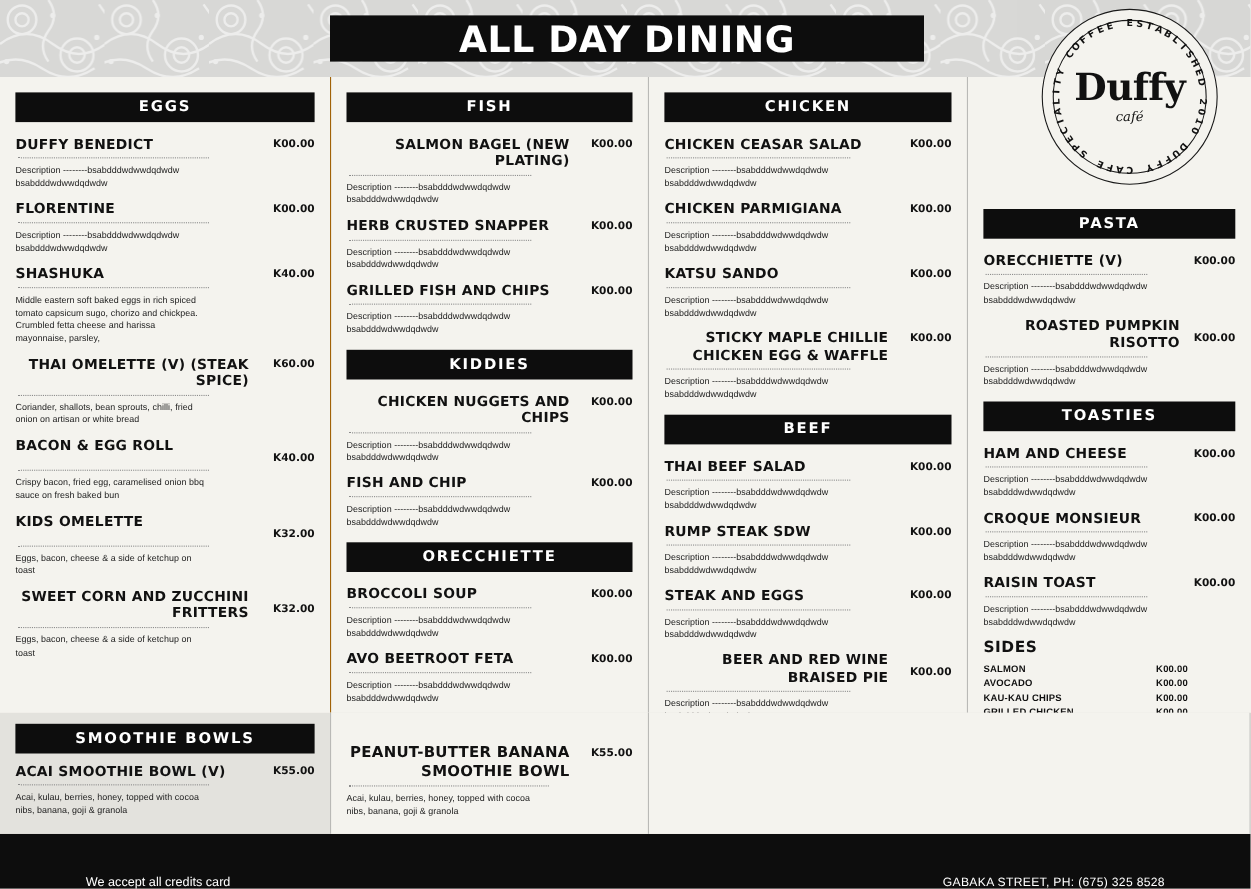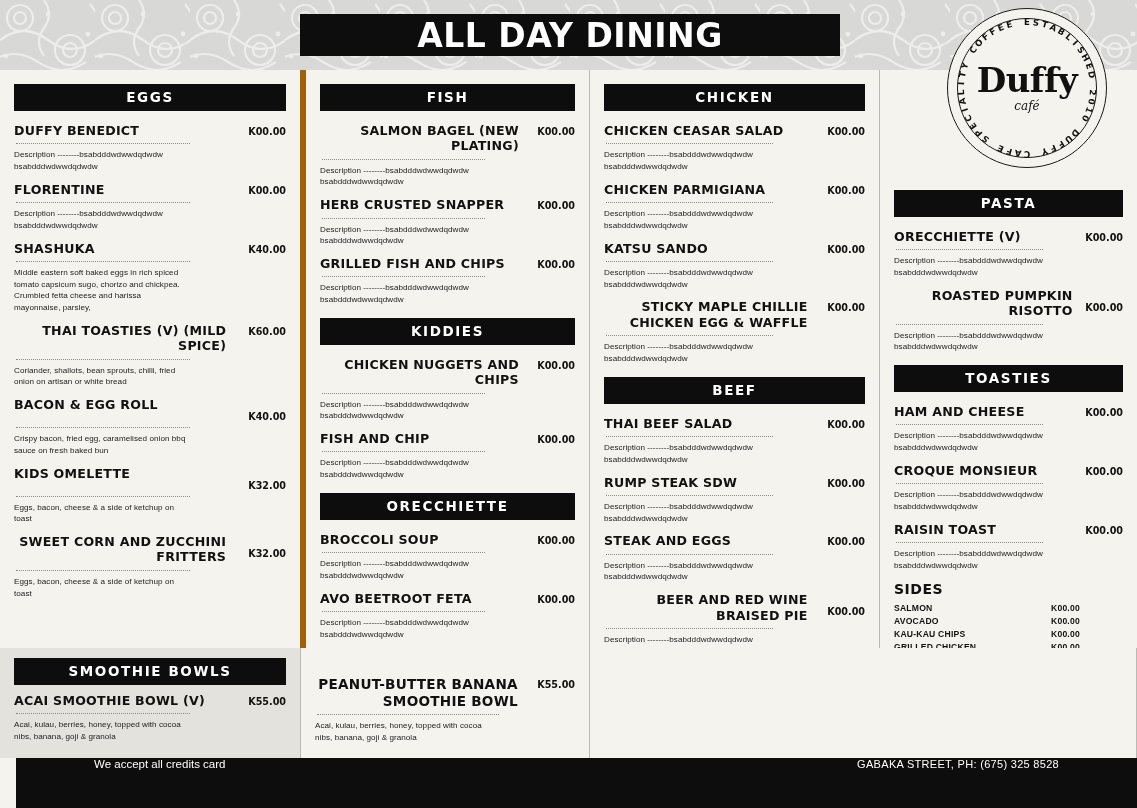--- a/index.html
+++ b/index.html
@@ -48,21 +48,21 @@
     position:relative;
     height:578px;
     background:#f4f3ee;
     display:flex;
   }
   .col {
     position:relative;
     padding:8px 14px 0 14px;
   }
   .col.c1 { width:300px; }
-  .col.c2 { width:290px; border-left:6px solid #a16207; border-right:1px solid #b9b9b6;}
+  .col.c2 { width:290px; border-left:1px solid #a16207; border-right:1px solid #b9b9b6;}
   .col.c3 { width:290px; border-right:1px solid #b9b9b6;}
   .col.c4 { width:257px; }
 
   .sec-head {
     background:#0d0d0d;
     color:#fff;
     text-align:center;
     font-size:13.5px;
     font-weight:bold;
     letter-spacing:1.6px;
@@ -186,25 +186,24 @@
   .strip .c2 { width:290px; border-left:1px solid #b9b9b6; border-right:1px solid #b9b9b6; background:#f4f3ee;}
   .strip .c3 { width:547px; background:#f4f3ee; }
   .strip .sec-head { margin:4px 0 8px 0; }
 
   
   .footer {
     height:50px;
     background:#0d0d0d;
     color:#fff;
     display:flex;
-    align-items:flex-start;
+    align-items:flex-end;
     justify-content:space-between;
     padding:0 78px;
     font-size:11.5px;
-    margin-left:16px;
   }
   .footer .right { font-size:11px; letter-spacing:.3px; }
 </style>
 </head>
 <body>
 
 <div id="page">
 
   <div class="header">
     <svg class="pattern" viewBox="0 0 1137 70" preserveAspectRatio="none">
@@ -262,21 +261,21 @@
         <div class="item-row">
           <div class="item-name">SHASHUKA</div>
           <div class="item-price">K40.00</div>
         </div>
         <div class="dots"></div>
         <div class="desc w2">Middle eastern soft baked eggs in rich spiced tomato capsicum sugo, chorizo and chickpea. Crumbled fetta cheese and harissa mayonnaise,  parsley,</div>
       </div>
 
       <div class="item">
         <div class="item-row">
-          <div class="item-name">THAI TOASTIES (V) (MILD SPICE)</div>
+          <div class="item-name">THAI OMELETTE (V) (STEAK SPICE)</div>
           <div class="item-price">K60.00</div>
         </div>
         <div class="dots"></div>
         <div class="desc w2">Coriander, shallots, bean sprouts, chilli, fried onion on artisan or white bread</div>
       </div>
 
       <div class="item">
         <div class="item-row">
           <div class="item-name">BACON &amp; EGG ROLL</div>
           <div class="item-price low">K40.00</div>

